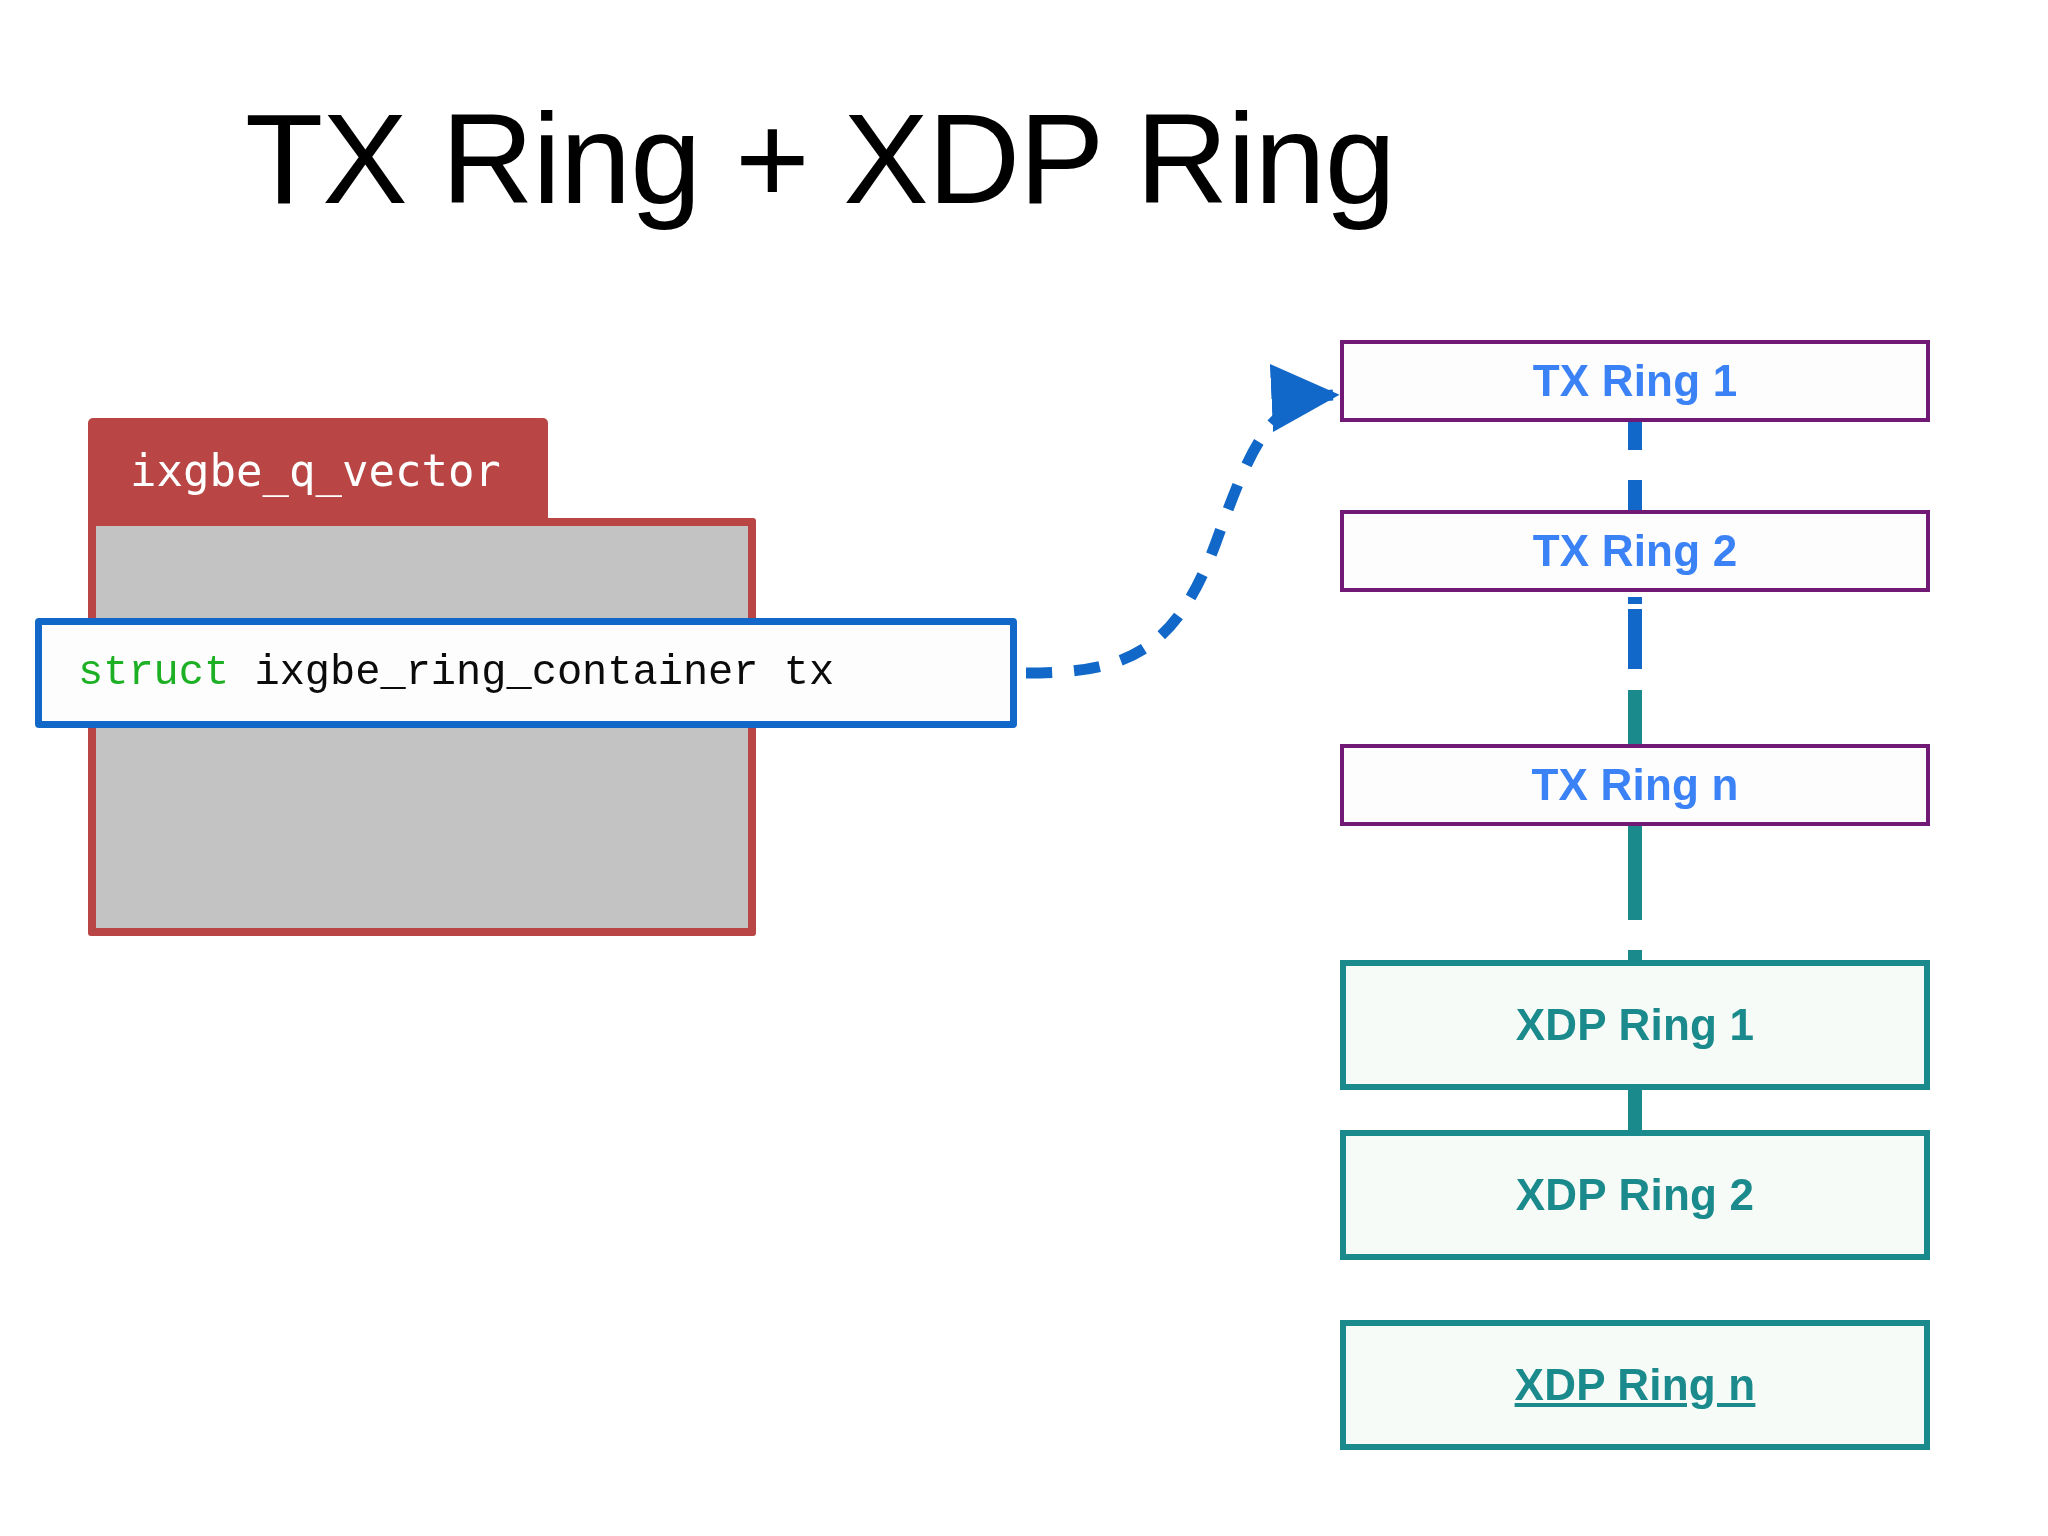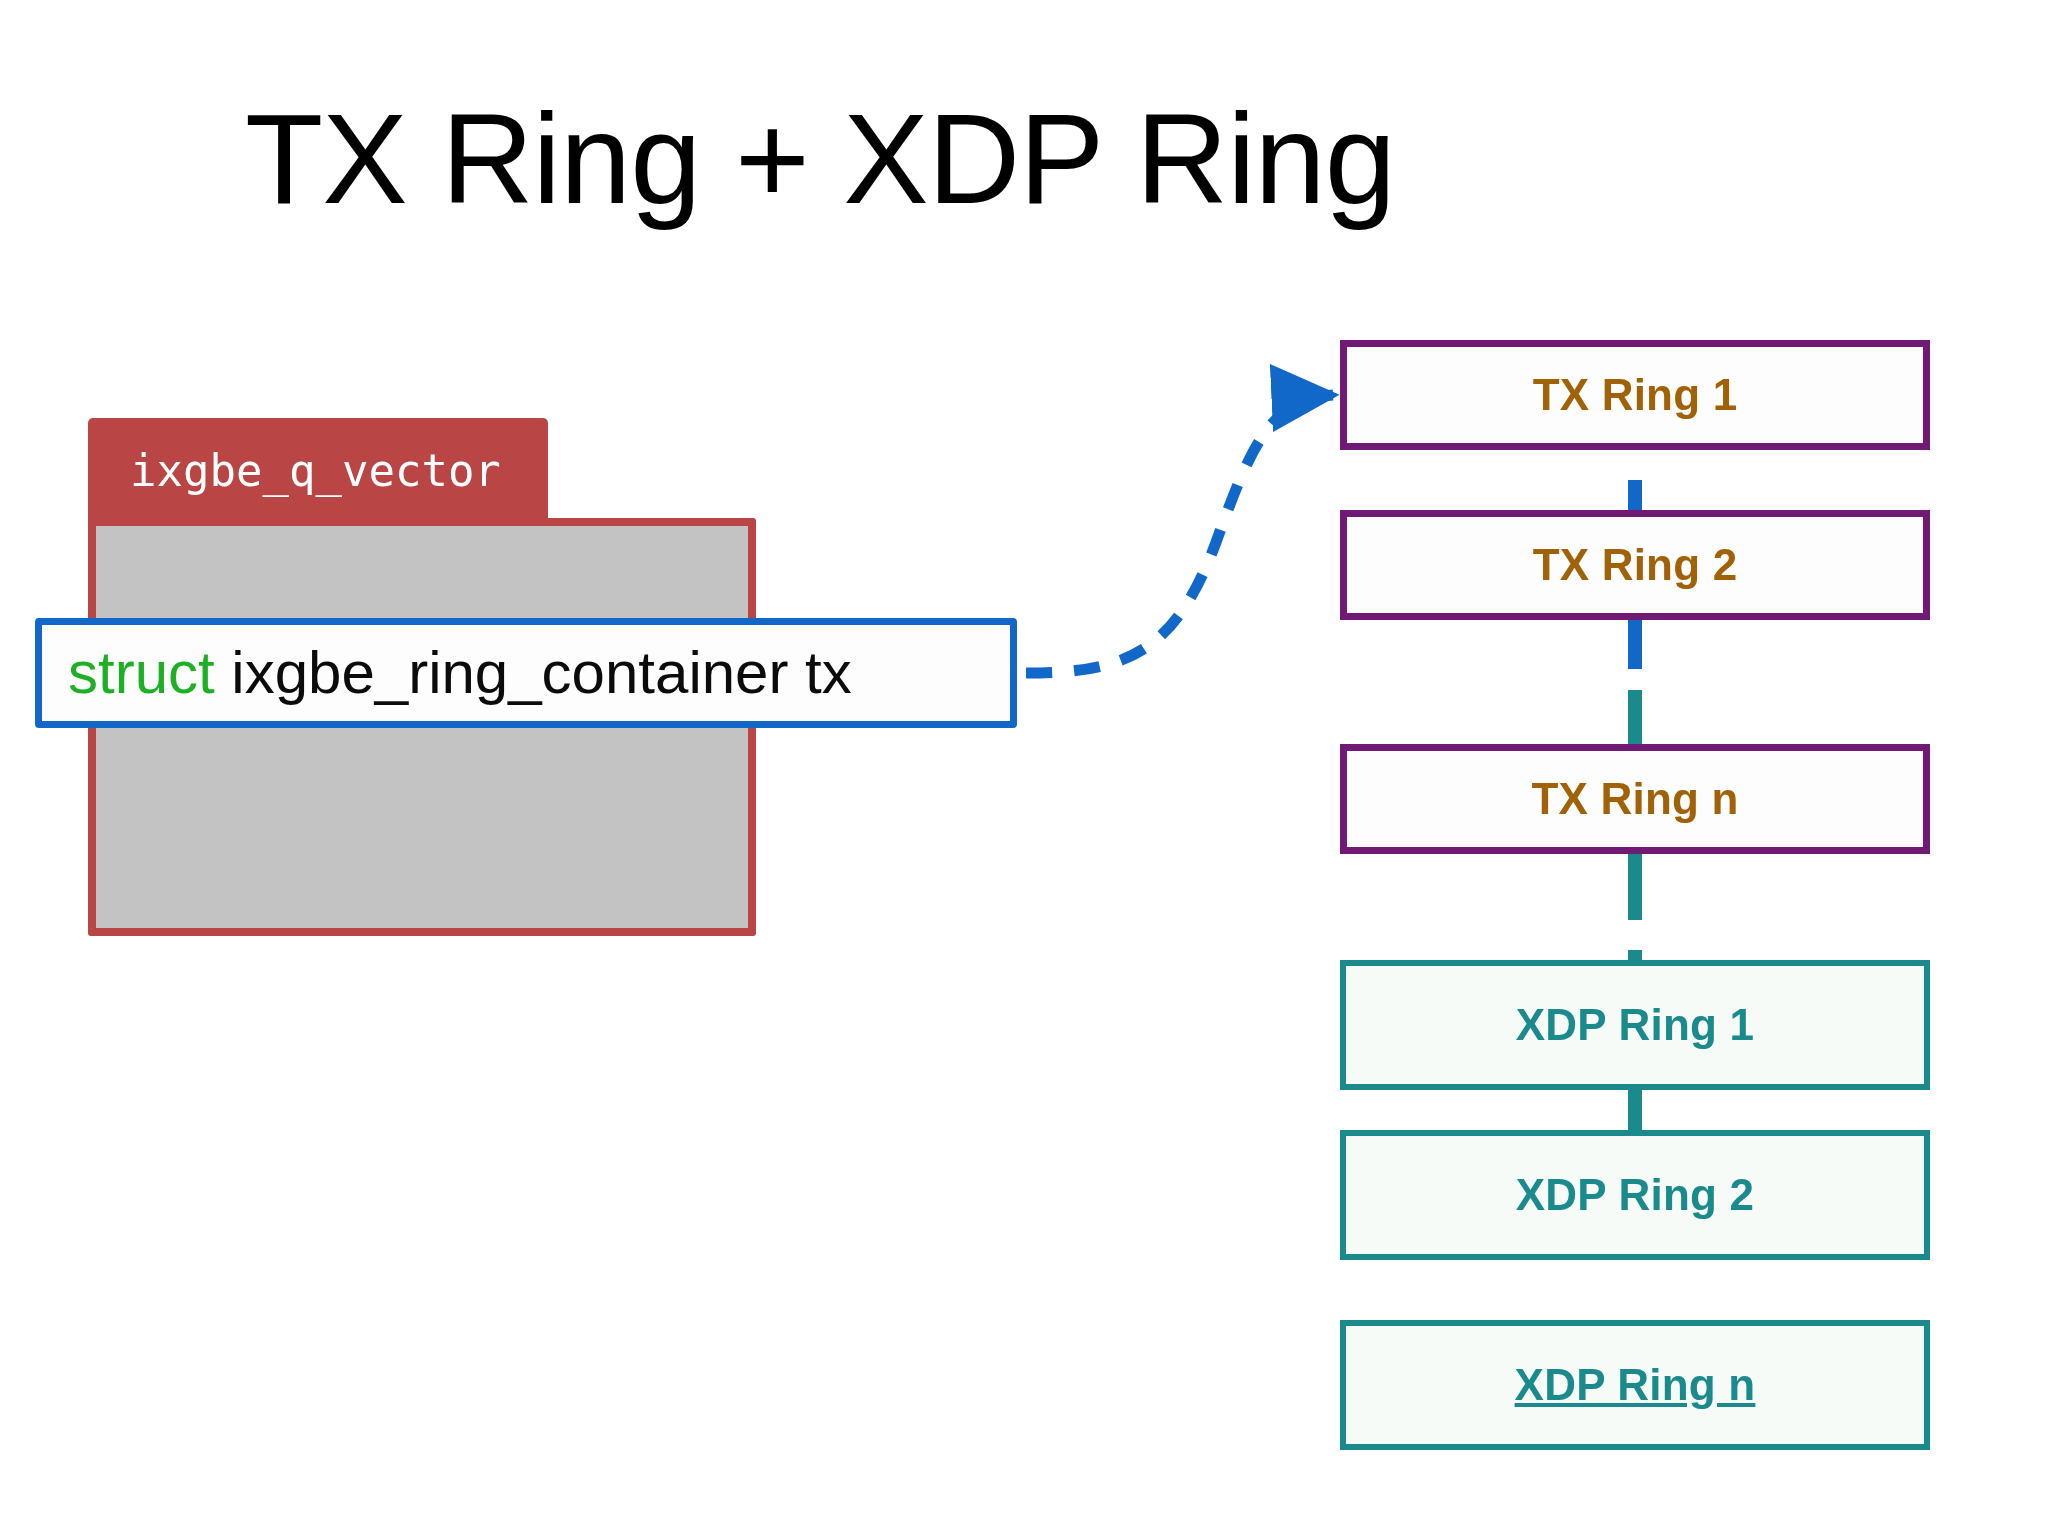--- a/index.html
+++ b/index.html
@@ -81,23 +81,23 @@
     width: 982px;
     height: 110px;
     background: #fdfdfd;
     border: 7px solid #1168c8;
     border-radius: 4px;
     box-sizing: border-box;
     display: flex;
     align-items: center;
   }
   #struct-text {
-    padding-left: 26px;
-    font-family: Liberation Sans, sans-serif;
-    font-size: 60px;
+    padding-left: 36px;
+    font-family: Liberation Mono, monospace;
+    font-size: 42px;
     line-height: 56px;
     color: #0b0b0b;
     white-space: nowrap;
     letter-spacing: 0px;
   }
   #struct-text .kw { color: #1db024; }
 
   
   #connector-layer {
     position: absolute;
@@ -117,24 +117,24 @@
     display: flex;
     align-items: center;
     justify-content: center;
     font-family: "Liberation Sans", sans-serif;
     font-weight: bold;
     font-size: 44px;
     letter-spacing: 0.2px;
     white-space: nowrap;
   }
   .ring-box.tx {
-    height: 110px;
-    border: 7px solid #701a75;
+    height: 82px;
+    border: 4px solid #701a75;
     background: #fdfdfd;
-    color: #a16207;
+    color: #3b82f6;
   }
   .ring-box.xdp {
     height: 130px;
     border: 6px solid #1a8a8c;
     background: #f7fbf8;
     color: #1a8a8c;
   }
 
   
   .conn {

